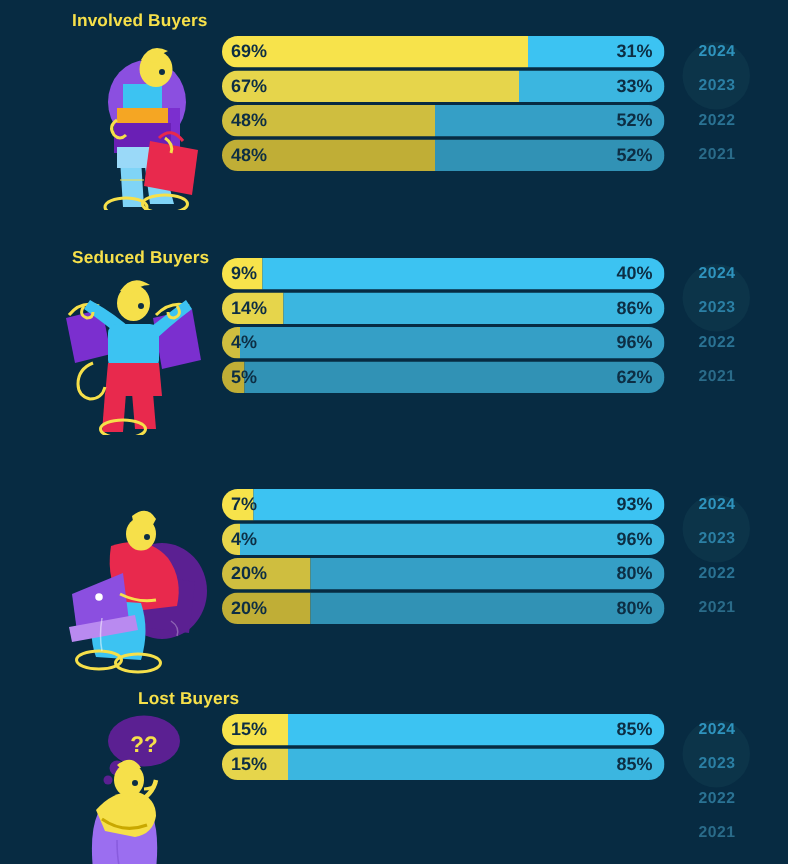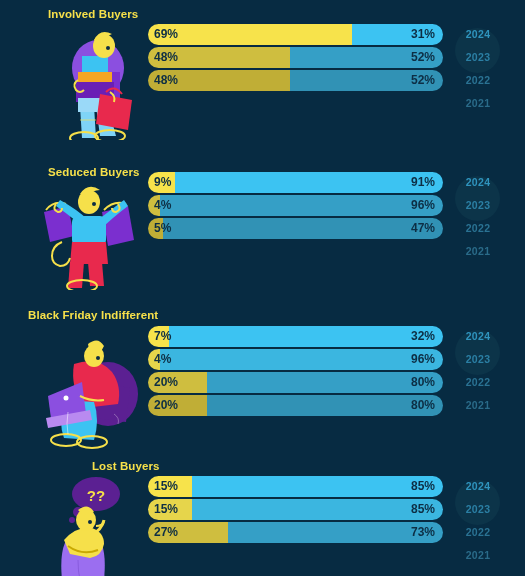--- a/index.html
+++ b/index.html
@@ -180,20 +180,30 @@
       <div class="bar-row tier-0">
         <div class="bar-track">
           <div class="seg seg-yellow" style="width:69%;"></div>
           <div class="seg seg-blue" style="width:31%;"></div>
         </div>
         <div class="bar-labels">
           <span class="seg-label lbl-left">69%</span>
           <span class="seg-label lbl-right">31%</span>
         </div>
       </div>
+      <div class="bar-row tier-1">
+        <div class="bar-track">
+          <div class="seg seg-yellow" style="width:67%;"></div>
+          <div class="seg seg-blue" style="width:33%;"></div>
+        </div>
+        <div class="bar-labels">
+          <span class="seg-label lbl-left">67%</span>
+          <span class="seg-label lbl-right">33%</span>
+        </div>
+      </div>
       <div class="bar-row tier-2">
         <div class="bar-track">
           <div class="seg seg-yellow" style="width:48%;"></div>
           <div class="seg seg-blue" style="width:52%;"></div>
         </div>
         <div class="bar-labels">
           <span class="seg-label lbl-left">48%</span>
           <span class="seg-label lbl-right">52%</span>
         </div>
       </div>
@@ -243,55 +253,64 @@
     <div class="year-circle"></div>
 
     <div class="chart">
       <div class="bar-row tier-0">
         <div class="bar-track">
           <div class="seg seg-yellow" style="width:9%;"></div>
           <div class="seg seg-blue" style="width:91%;"></div>
         </div>
         <div class="bar-labels">
           <span class="seg-label lbl-left">9%</span>
-          <span class="seg-label lbl-right">91%</span>
+          <span class="seg-label lbl-right">40%</span>
+        </div>
+      </div>
+      <div class="bar-row tier-1">
+        <div class="bar-track">
+          <div class="seg seg-yellow" style="width:14%;"></div>
+          <div class="seg seg-blue" style="width:86%;"></div>
+        </div>
+        <div class="bar-labels">
+          <span class="seg-label lbl-left">14%</span>
+          <span class="seg-label lbl-right">86%</span>
         </div>
       </div>
       <div class="bar-row tier-2">
         <div class="bar-track">
           <div class="seg seg-yellow" style="width:4%;"></div>
           <div class="seg seg-blue" style="width:96%;"></div>
         </div>
         <div class="bar-labels">
           <span class="seg-label lbl-left">4%</span>
           <span class="seg-label lbl-right">96%</span>
         </div>
       </div>
       <div class="bar-row tier-3">
         <div class="bar-track">
           <div class="seg seg-yellow" style="width:5%;"></div>
           <div class="seg seg-blue" style="width:95%;"></div>
         </div>
         <div class="bar-labels">
           <span class="seg-label lbl-left">5%</span>
-          <span class="seg-label lbl-right">47%</span>
+          <span class="seg-label lbl-right">62%</span>
         </div>
       </div>
     </div>
 
     <div class="year-col">
       <div class="year-label tier-0"><span class="year-label-txt">2024</span></div>
       <div class="year-label tier-1"><span class="year-label-txt">2023</span></div>
       <div class="year-label tier-2"><span class="year-label-txt">2022</span></div>
       <div class="year-label tier-3"><span class="year-label-txt">2021</span></div>
     </div>
   </div>
 
   <div class="section" style="top:306px;height:146px;">
-    <div class="section-title" style="left:28px;top:3px;">Black Friday Indifferent</div>
     <div class="illo" style="top:24px;">
       <svg width="112" height="120" viewBox="0 0 112 120">
         <ellipse cx="74" cy="64" rx="30" ry="32" fill="#5b2092"></ellipse>
         <path d="M48 50 L96 58 L92 92 L44 86 Z" fill="#5b2092"></path>
         <path d="M40 34 q24 -8 38 8 q10 14 6 32 l-34 4 q-14 -20 -10 -44 Z" fill="#e8294d"></path>
         <path d="M30 70 q-6 22 0 38 l30 2 q6 -20 0 -38 Z" fill="#3cc3f2"></path>
         <path d="M14 66 L48 52 L52 84 L18 96 Z" fill="#8b4fe0"></path>
         <path d="M12 88 L56 80 L58 90 L14 98 Z" fill="#b98af0"></path>
         <circle cx="32" cy="68" r="2.5" fill="#ffffff"></circle>
         <path d="M46 66 q12 6 24 4" fill="none" stroke="#f6e04a" stroke-width="2"></path>
@@ -308,21 +327,21 @@
     <div class="year-circle"></div>
 
     <div class="chart">
       <div class="bar-row tier-0">
         <div class="bar-track">
           <div class="seg seg-yellow" style="width:7%;"></div>
           <div class="seg seg-blue" style="width:93%;"></div>
         </div>
         <div class="bar-labels">
           <span class="seg-label lbl-left">7%</span>
-          <span class="seg-label lbl-right">32%</span>
+          <span class="seg-label lbl-right">93%</span>
         </div>
       </div>
       <div class="bar-row tier-1">
         <div class="bar-track">
           <div class="seg seg-yellow" style="width:4%;"></div>
           <div class="seg seg-blue" style="width:96%;"></div>
         </div>
         <div class="bar-labels">
           <span class="seg-label lbl-left">4%</span>
           <span class="seg-label lbl-right">96%</span>
@@ -394,30 +413,20 @@
       <div class="bar-row tier-1">
         <div class="bar-track">
           <div class="seg seg-yellow" style="width:15%;"></div>
           <div class="seg seg-blue" style="width:85%;"></div>
         </div>
         <div class="bar-labels">
           <span class="seg-label lbl-left">15%</span>
           <span class="seg-label lbl-right">85%</span>
         </div>
       </div>
-      <div class="bar-row tier-2">
-        <div class="bar-track">
-          <div class="seg seg-yellow" style="width:27%;"></div>
-          <div class="seg seg-blue" style="width:73%;"></div>
-        </div>
-        <div class="bar-labels">
-          <span class="seg-label lbl-left">27%</span>
-          <span class="seg-label lbl-right">73%</span>
-        </div>
-      </div>
     </div>
 
     <div class="year-col">
       <div class="year-label tier-0"><span class="year-label-txt">2024</span></div>
       <div class="year-label tier-1"><span class="year-label-txt">2023</span></div>
       <div class="year-label tier-2"><span class="year-label-txt">2022</span></div>
       <div class="year-label tier-3"><span class="year-label-txt">2021</span></div>
     </div>
   </div>
 

